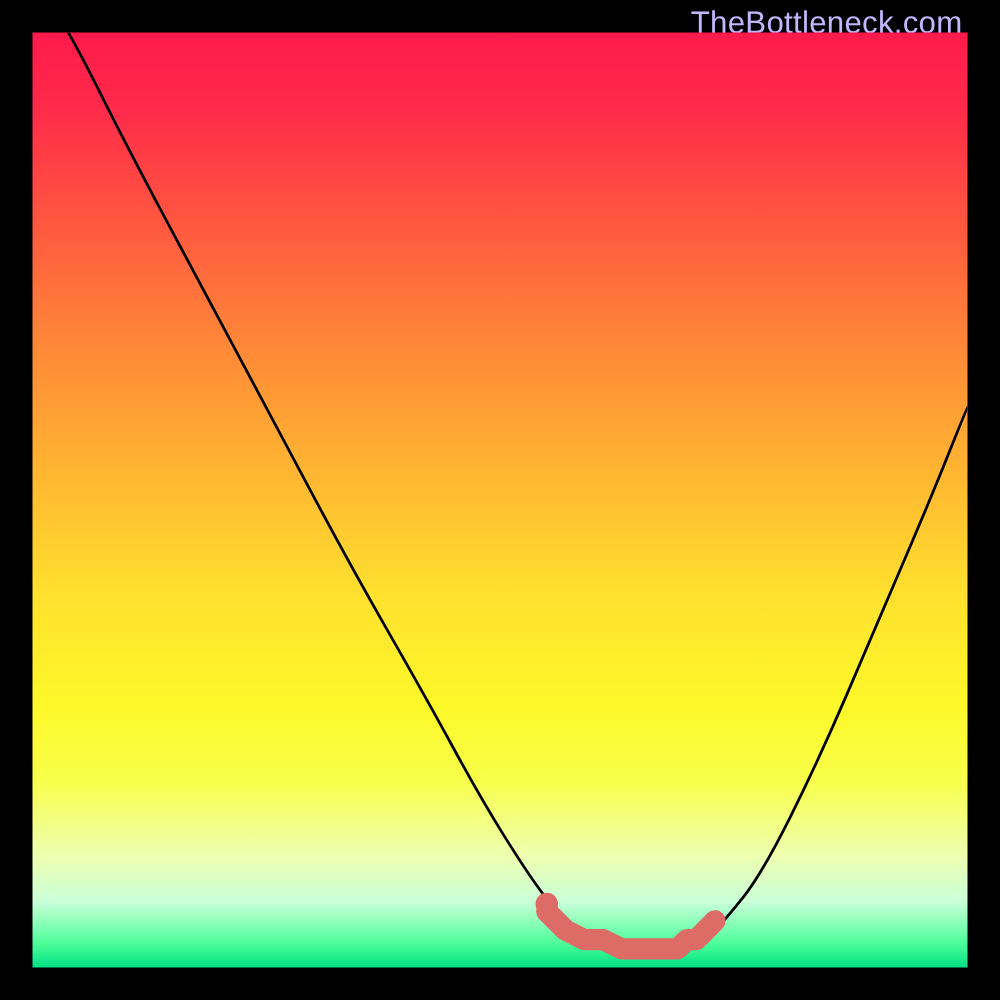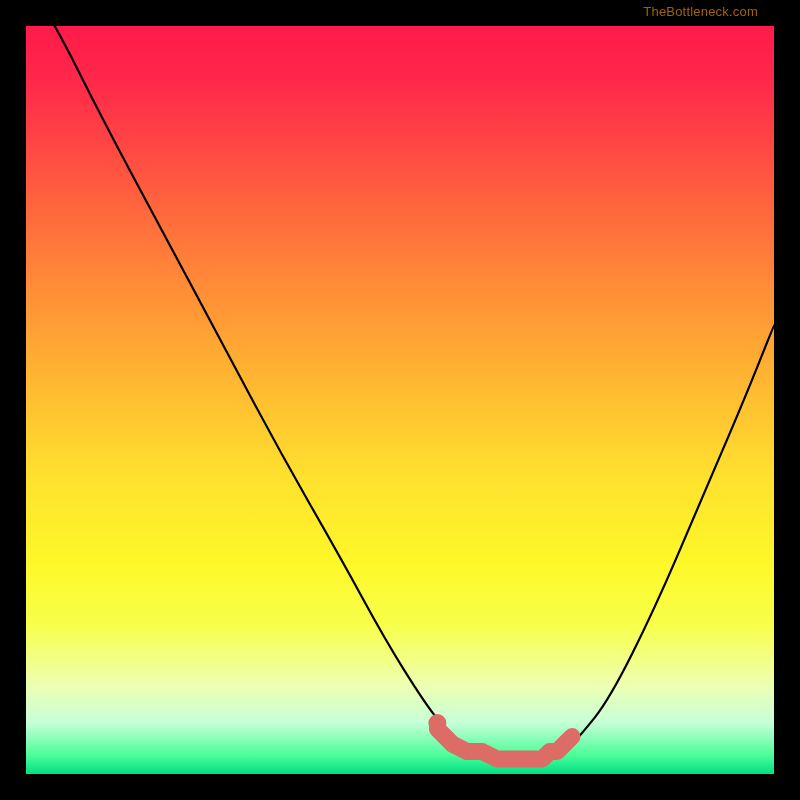--- a/index.html
+++ b/index.html
@@ -28,23 +28,23 @@
       #f8ff4a 80%,
       #eeffb0 88%,
       #c9ffd8 93%,
       #4bfd99 97.5%,
       #00e083 100%
     );
   }
   .watermark {
     position: absolute;
     top: 4px;
-    right: 42px;
-    color: #a16207;
-    font-size: 13px;
+    right: 30px;
+    color: #c4b5fd;
+    font-size: 25px;
     letter-spacing: 0.2px;
   }
   .curve {
     position: absolute;
     left: 0;
     top: 0;
     width: 748px;
     height: 748px;
     pointer-events: none;
   }

